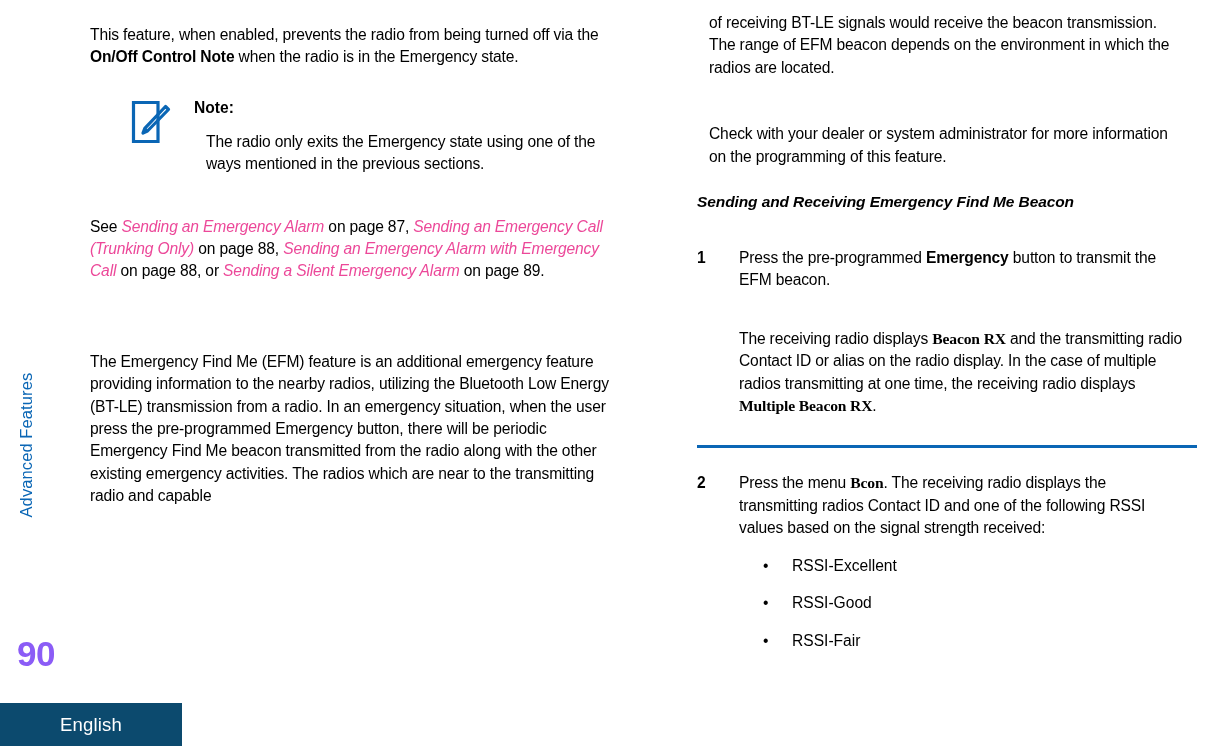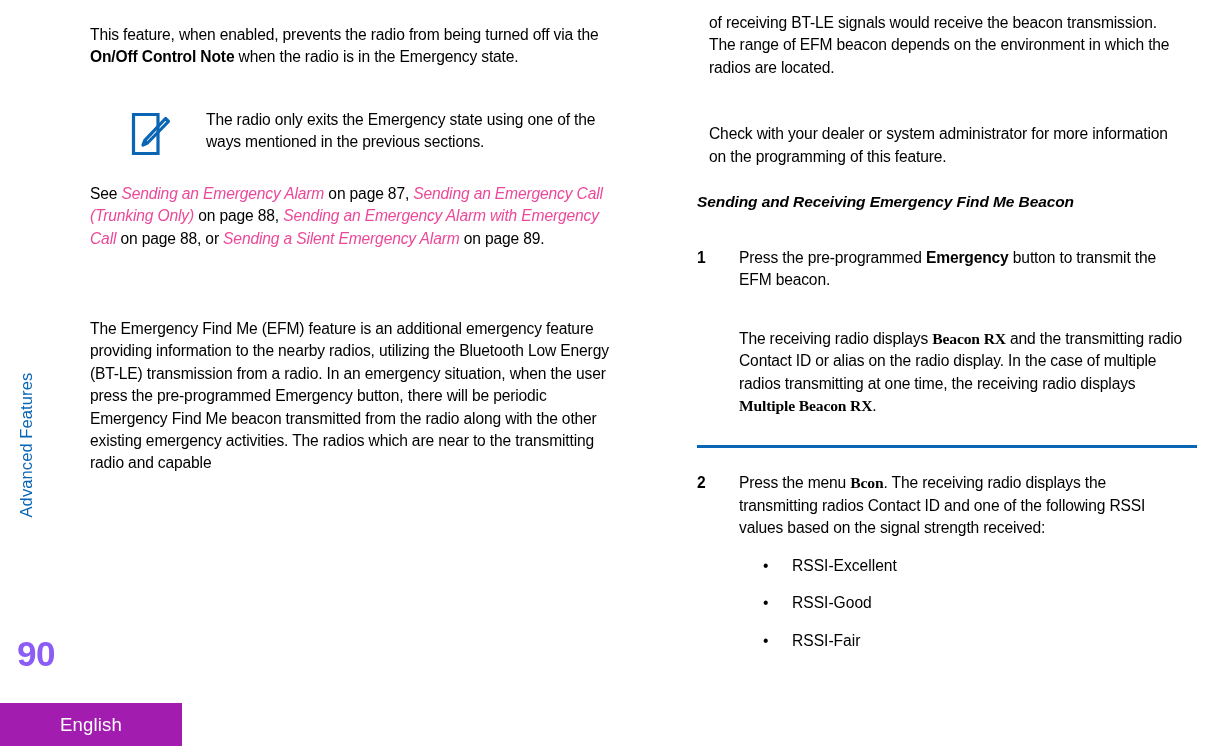--- a/index.html
+++ b/index.html
@@ -53,21 +53,21 @@
     color: #8b5cf6;
     letter-spacing: -0.5px;
     line-height: 1;
   }
   .lang-tab {
     position: absolute;
     left: 0;
     top: 703px;
     width: 182px;
     height: 43px;
-    background: #a21caf;
+    background: #0c4a6e;
   }
   .lang-tab-label {
     position: absolute;
     left: 0;
     right: 0;
     top: 11px;
     text-align: center;
     color: #ffffff;
     font-size: 18.5px;
     letter-spacing: 0.2px;
@@ -203,20 +203,21 @@
     <div class="spacer-16"></div>
 
     <div class="note">
       <span class="note-icon">
         <svg width="40" height="44" viewBox="0 0 40 44" xmlns="http://www.w3.org/2000/svg">
           <path d="M2.5 2.5 H27 V41.5 H2.5 Z" fill="none" stroke="#0a66b5" stroke-width="3.2"></path>
           <path d="M34.5 6.5 L37.5 9.5 L16.5 31.0 L12.0 33.0 L13.8 28.3 Z" fill="none" stroke="#0a66b5" stroke-width="3.2" stroke-linejoin="round"></path>
           <path d="M13.9 28.4 L17.0 31.2" fill="none" stroke="#0a66b5" stroke-width="2.2"></path>
         </svg>
       </span>
+      <p class="note-title">Note:</p>
       <p class="body">The radio only exits the Emergency state using one of the ways mentioned in the previous sections.</p>
     </div>
 
     <div class="spacer-16"></div>
 
     <p class="body indent"><span>See </span><a class="link" href="#">Sending an Emergency Alarm</a><span> on page 87, </span><a class="link" href="#">Sending an Emergency Call (Trunking Only)</a><span> on page 88, </span><a class="link" href="#">Sending an Emergency Alarm with Emergency Call</a><span> on page 88, or </span><a class="link" href="#">Sending a Silent Emergency Alarm</a><span> on page 89.</span></p>
 
     <div class="spacer-20"></div>
 
 

